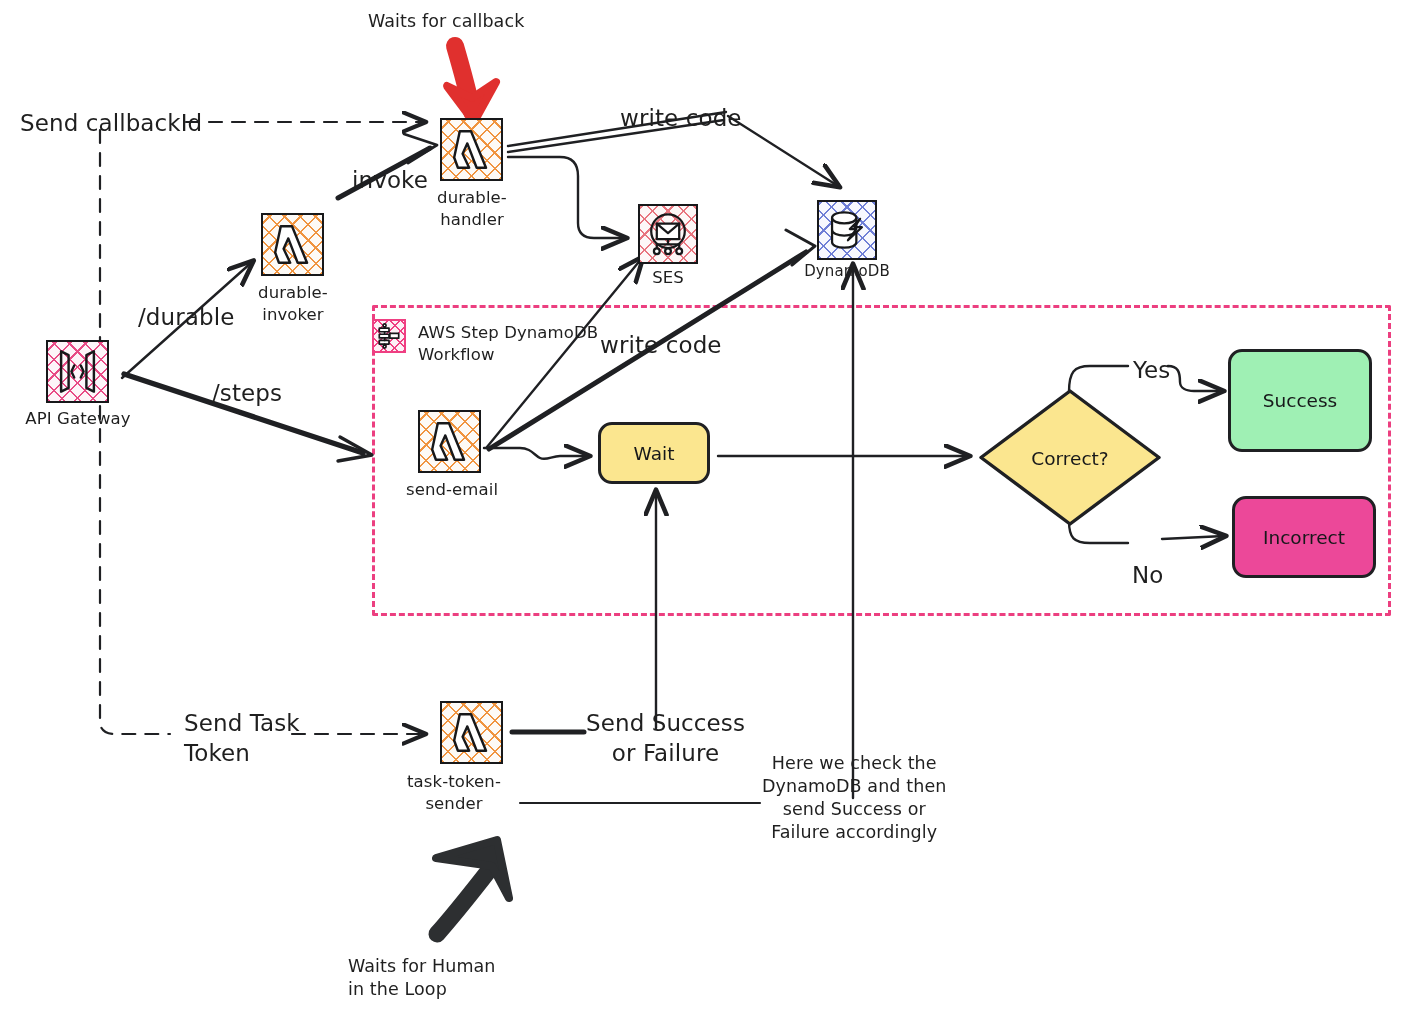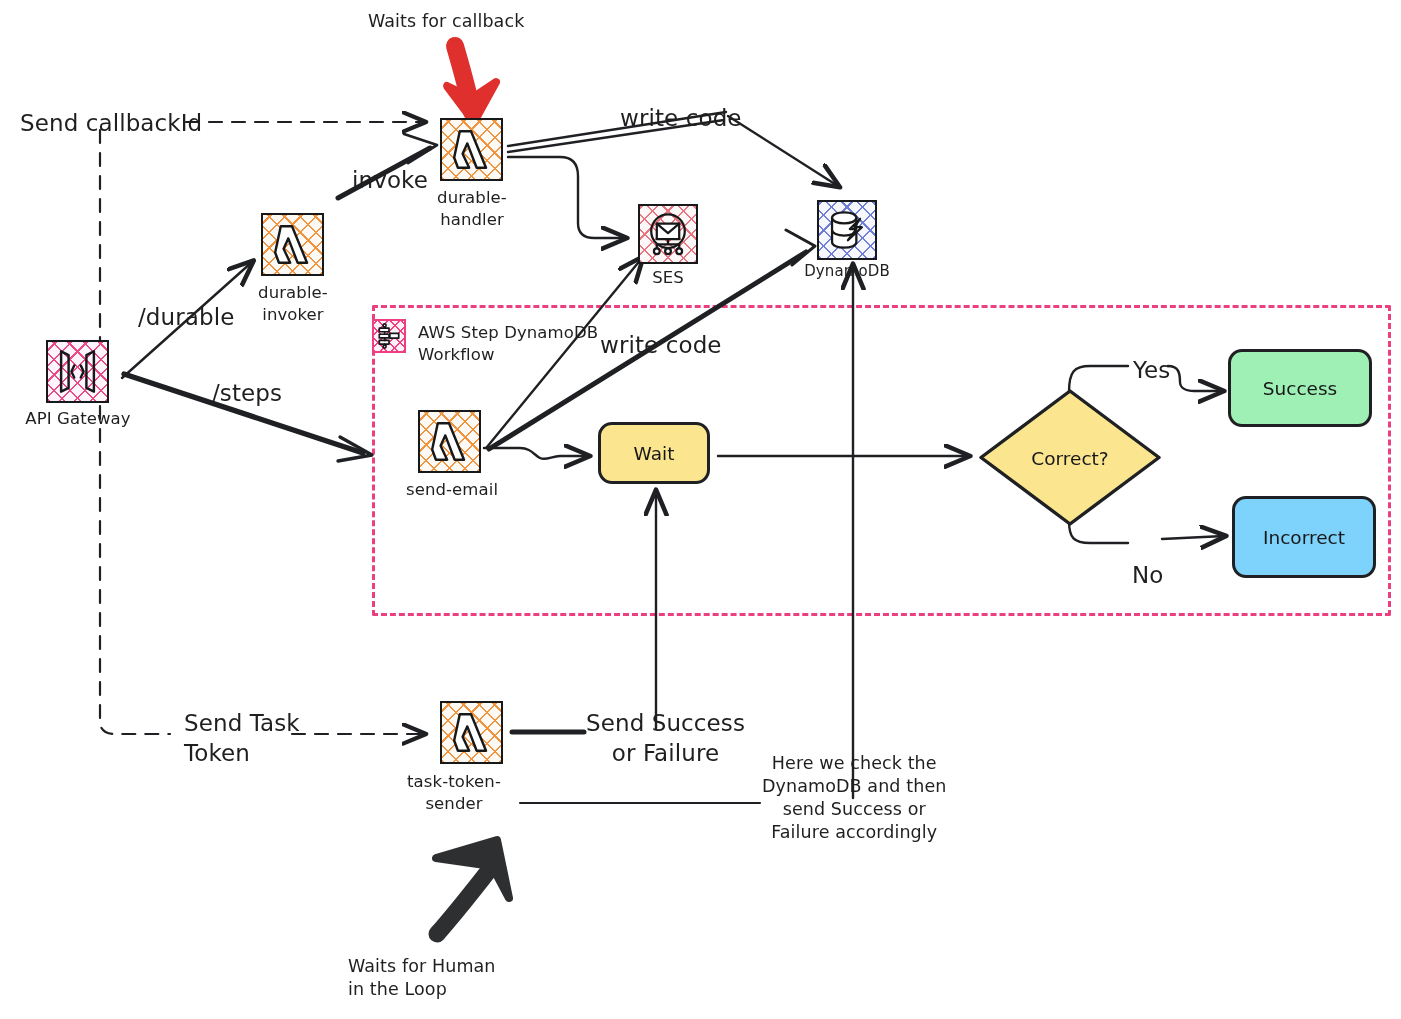--- a/index.html
+++ b/index.html
@@ -97,21 +97,21 @@
     border-radius: 14px;
     box-sizing: border-box;
     display: flex;
     align-items: center;
     justify-content: center;
     font-size: 18.5px;
     color: #17181a;
     font-family: "DejaVu Sans", sans-serif;
   }
   .shape-success { background: #9ff0b4; }
-  .shape-incorrect { background: #7dd3fc; }
+  .shape-incorrect { background: #ec4899; }
   .shape-wait { background: #fbe68f; }
   .diamond-text {
     position: absolute;
     font-size: 18.5px;
     color: #17181a;
     transform: translate(-50%, -50%);
     white-space: pre;
   }
 </style>
 </head>
@@ -277,21 +277,21 @@
   <div class="lbl node-label" style="left:454px; top:771px;">task-token-
 sender</div>
 
   <div class="shape-box shape-wait" style="left:598px; top:422px; width:112px; height:62px;">Wait</div>
 
   <svg style="position:absolute; left:975px; top:385px; width:190px; height:145px;" viewBox="0 0 190 145">
     <path d="M6,72.5 L95,6 L184,72.5 L95,139 Z" fill="#fbe68f" stroke="#1f2023" stroke-width="3.4" stroke-linejoin="round"></path>
   </svg>
   <div class="diamond-text" style="left:1070px; top:458px;">Correct?</div>
 
-  <div class="shape-box shape-success" style="left:1228px; top:349px; width:144px; height:78px;">Success</div>
+  <div class="shape-box shape-success" style="left:1228px; top:349px; width:144px; height:103px;">Success</div>
 
   <div class="shape-box shape-incorrect" style="left:1232px; top:496px; width:144px; height:82px;">Incorrect</div>
 
   <div class="lbl edge-label" style="left:20px; top:108px;">Send callbackId</div>
   <div class="lbl edge-label" style="left:352px; top:165px;">invoke</div>
   <div class="lbl edge-label" style="left:138px; top:302px;">/durable</div>
   <div class="lbl edge-label" style="left:212px; top:378px;">/steps</div>
   <div class="lbl edge-label" style="left:620px; top:103px;">write code</div>
   <div class="lbl edge-label" style="left:600px; top:330px;">write code</div>
   <div class="lbl edge-label" style="left:1133px; top:355px;">Yes</div>

